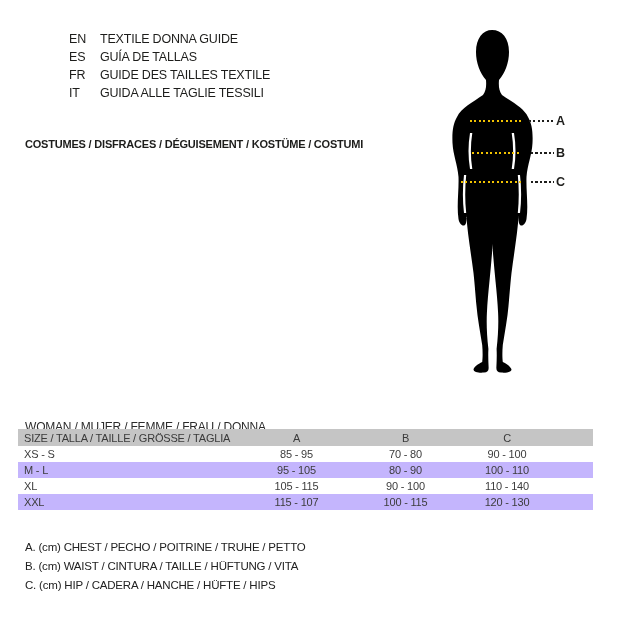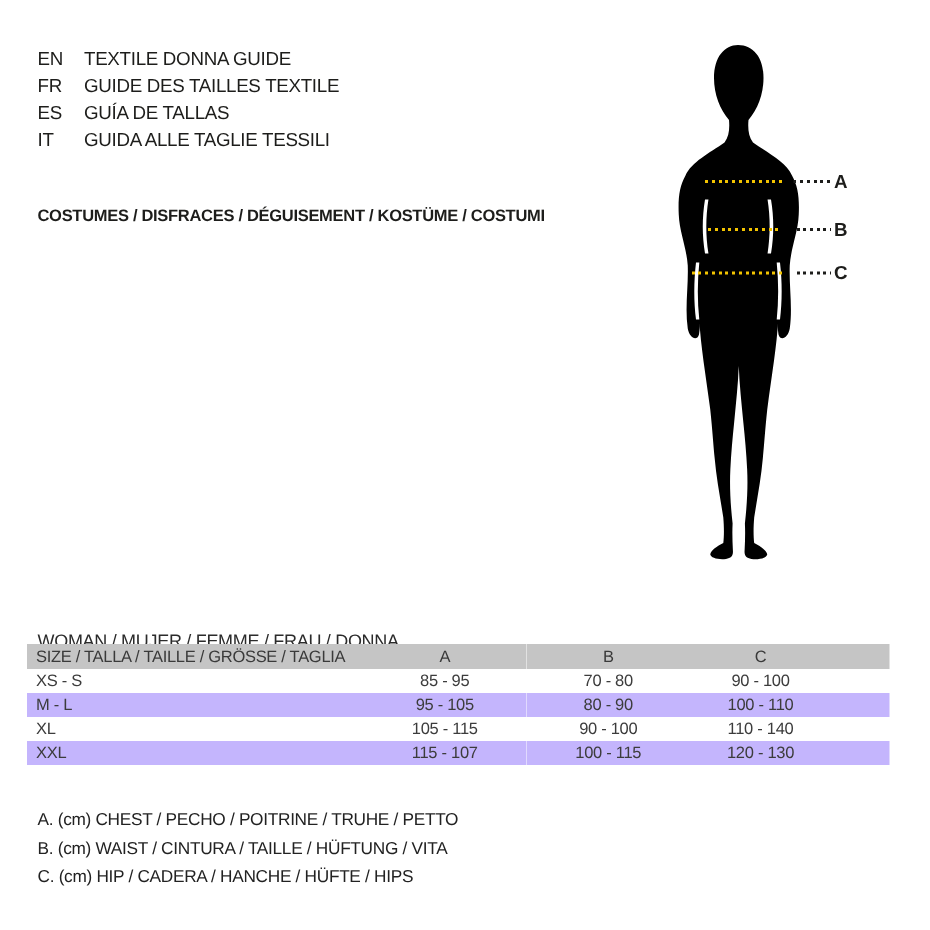--- a/index.html
+++ b/index.html
@@ -9,21 +9,21 @@
     width: 620px;
     height: 620px;
     background: #ffffff;
     font-family: "Liberation Sans", sans-serif;
     color: #1d1d1b;
     overflow: hidden;
   }
 
   
   .lang-list { position: absolute; left: 25px; top: 30px; }
-  .lang-row { display: flex; height: 18px; align-items: center; }
+  .lang-row { display: flex; height: 18px; align-items: center; margin-left: 44px; }
   .lang-code {
     width: 31px; font-size: 12.5px; letter-spacing: -0.2px; font-weight: normal;
   }
   .lang-title { font-size: 12.5px; letter-spacing: -0.2px; }
 
   .category-line {
     position: absolute; left: 25px; top: 138px;
     font-size: 11px; font-weight: bold; letter-spacing: -0.2px;
   }
 
@@ -81,26 +81,26 @@
 <body>
 
 <div class="canvas">
 
   <div class="lang-list">
     <div class="lang-row">
       <span class="lang-code">EN</span>
       <span class="lang-title">TEXTILE DONNA GUIDE</span>
     </div>
     <div class="lang-row">
+      <span class="lang-code">ES</span>
+      <span class="lang-title">GUÍA DE TALLAS</span>
+    </div>
+    <div class="lang-row">
       <span class="lang-code">FR</span>
       <span class="lang-title">GUIDE DES TAILLES TEXTILE</span>
-    </div>
-    <div class="lang-row">
-      <span class="lang-code">ES</span>
-      <span class="lang-title">GUÍA DE TALLAS</span>
     </div>
     <div class="lang-row">
       <span class="lang-code">IT</span>
       <span class="lang-title">GUIDA ALLE TAGLIE TESSILI</span>
     </div>
   </div>
 
   <div class="category-line">COSTUMES / DISFRACES / DÉGUISEMENT / KOSTÜME / COSTUMI</div>
 
   <div class="figure-wrap">

